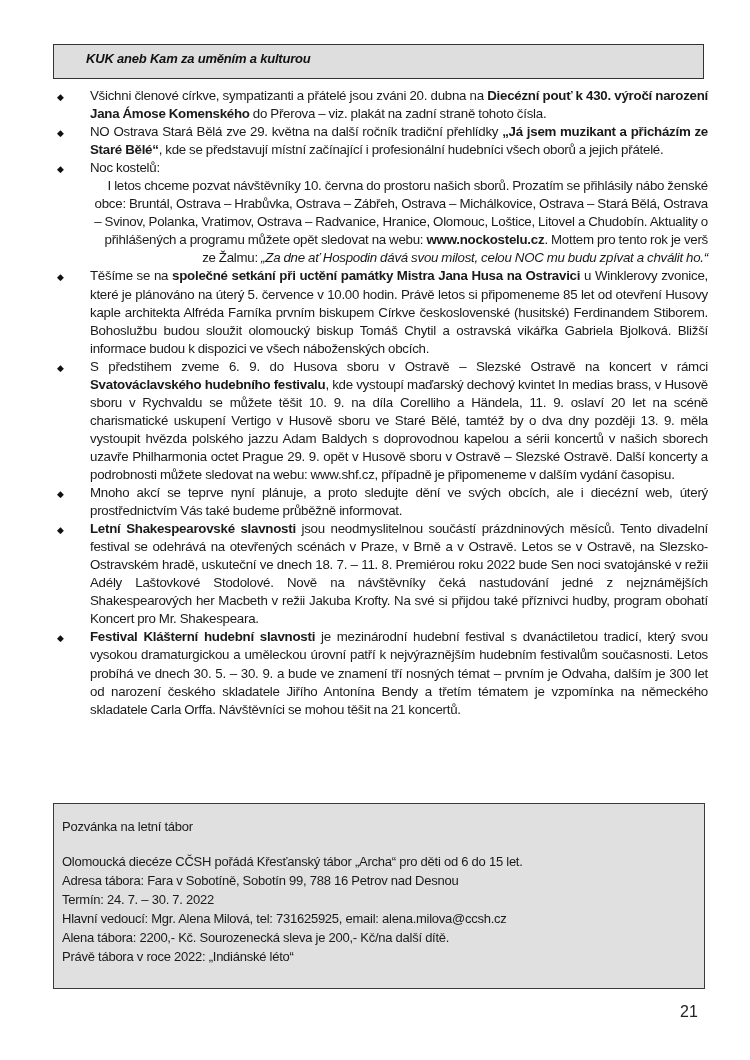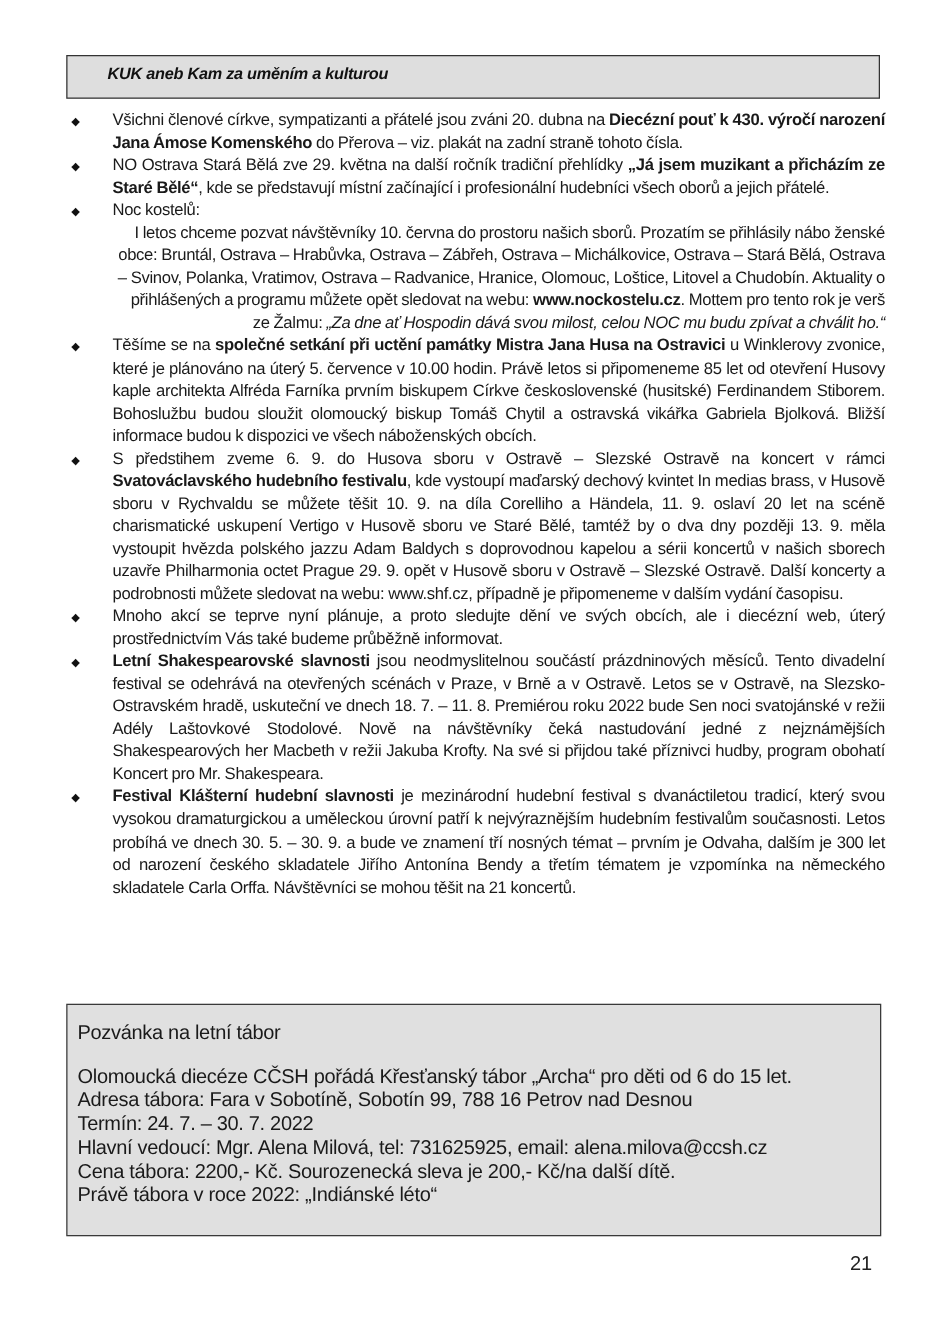--- a/index.html
+++ b/index.html
@@ -77,21 +77,21 @@
     height: 186px;
     background: #e0e0e0;
     border: 1.5px solid #3a3a3a;
     box-sizing: border-box;
   }
   .camp-inner {
     position: absolute;
     left: 8px;
     top: 13px;
     right: 8px;
-    font-size: 16px;
+    font-size: 13px;
     line-height: 19px;
     letter-spacing: -0.25px;
   }
   .camp-line { white-space: nowrap; }
   .camp-gap { height: 16px; }
   .page-number {
     position: absolute;
     left: 680px;
     top: 1003px;
     font-size: 16px;
@@ -142,18 +142,18 @@
 </ul>
 
 <div class="camp-box">
   <div class="camp-inner">
     <div class="camp-line">Pozvánka na letní tábor</div>
     <div class="camp-gap"></div>
     <div class="camp-line">Olomoucká diecéze CČSH pořádá Křesťanský tábor „Archa“ pro děti od 6 do 15 let.</div>
     <div class="camp-line">Adresa tábora: Fara v Sobotíně, Sobotín 99, 788 16 Petrov nad Desnou</div>
     <div class="camp-line">Termín: 24. 7. – 30. 7. 2022</div>
     <div class="camp-line">Hlavní vedoucí: Mgr. Alena Milová, tel: 731625925, email: alena.milova@ccsh.cz</div>
-    <div class="camp-line">Cena tábora: 2200,- Kč. Sourozenecká sleva je 200,- Kč/na další dítě.</div>
+    <div class="camp-line">Alena tábora: 2200,- Kč. Sourozenecká sleva je 200,- Kč/na další dítě.</div>
     <div class="camp-line">Právě tábora v roce 2022: „Indiánské léto“</div>
   </div>
 </div>
 
 <div class="page-number">21</div>
 
 </body></html>

